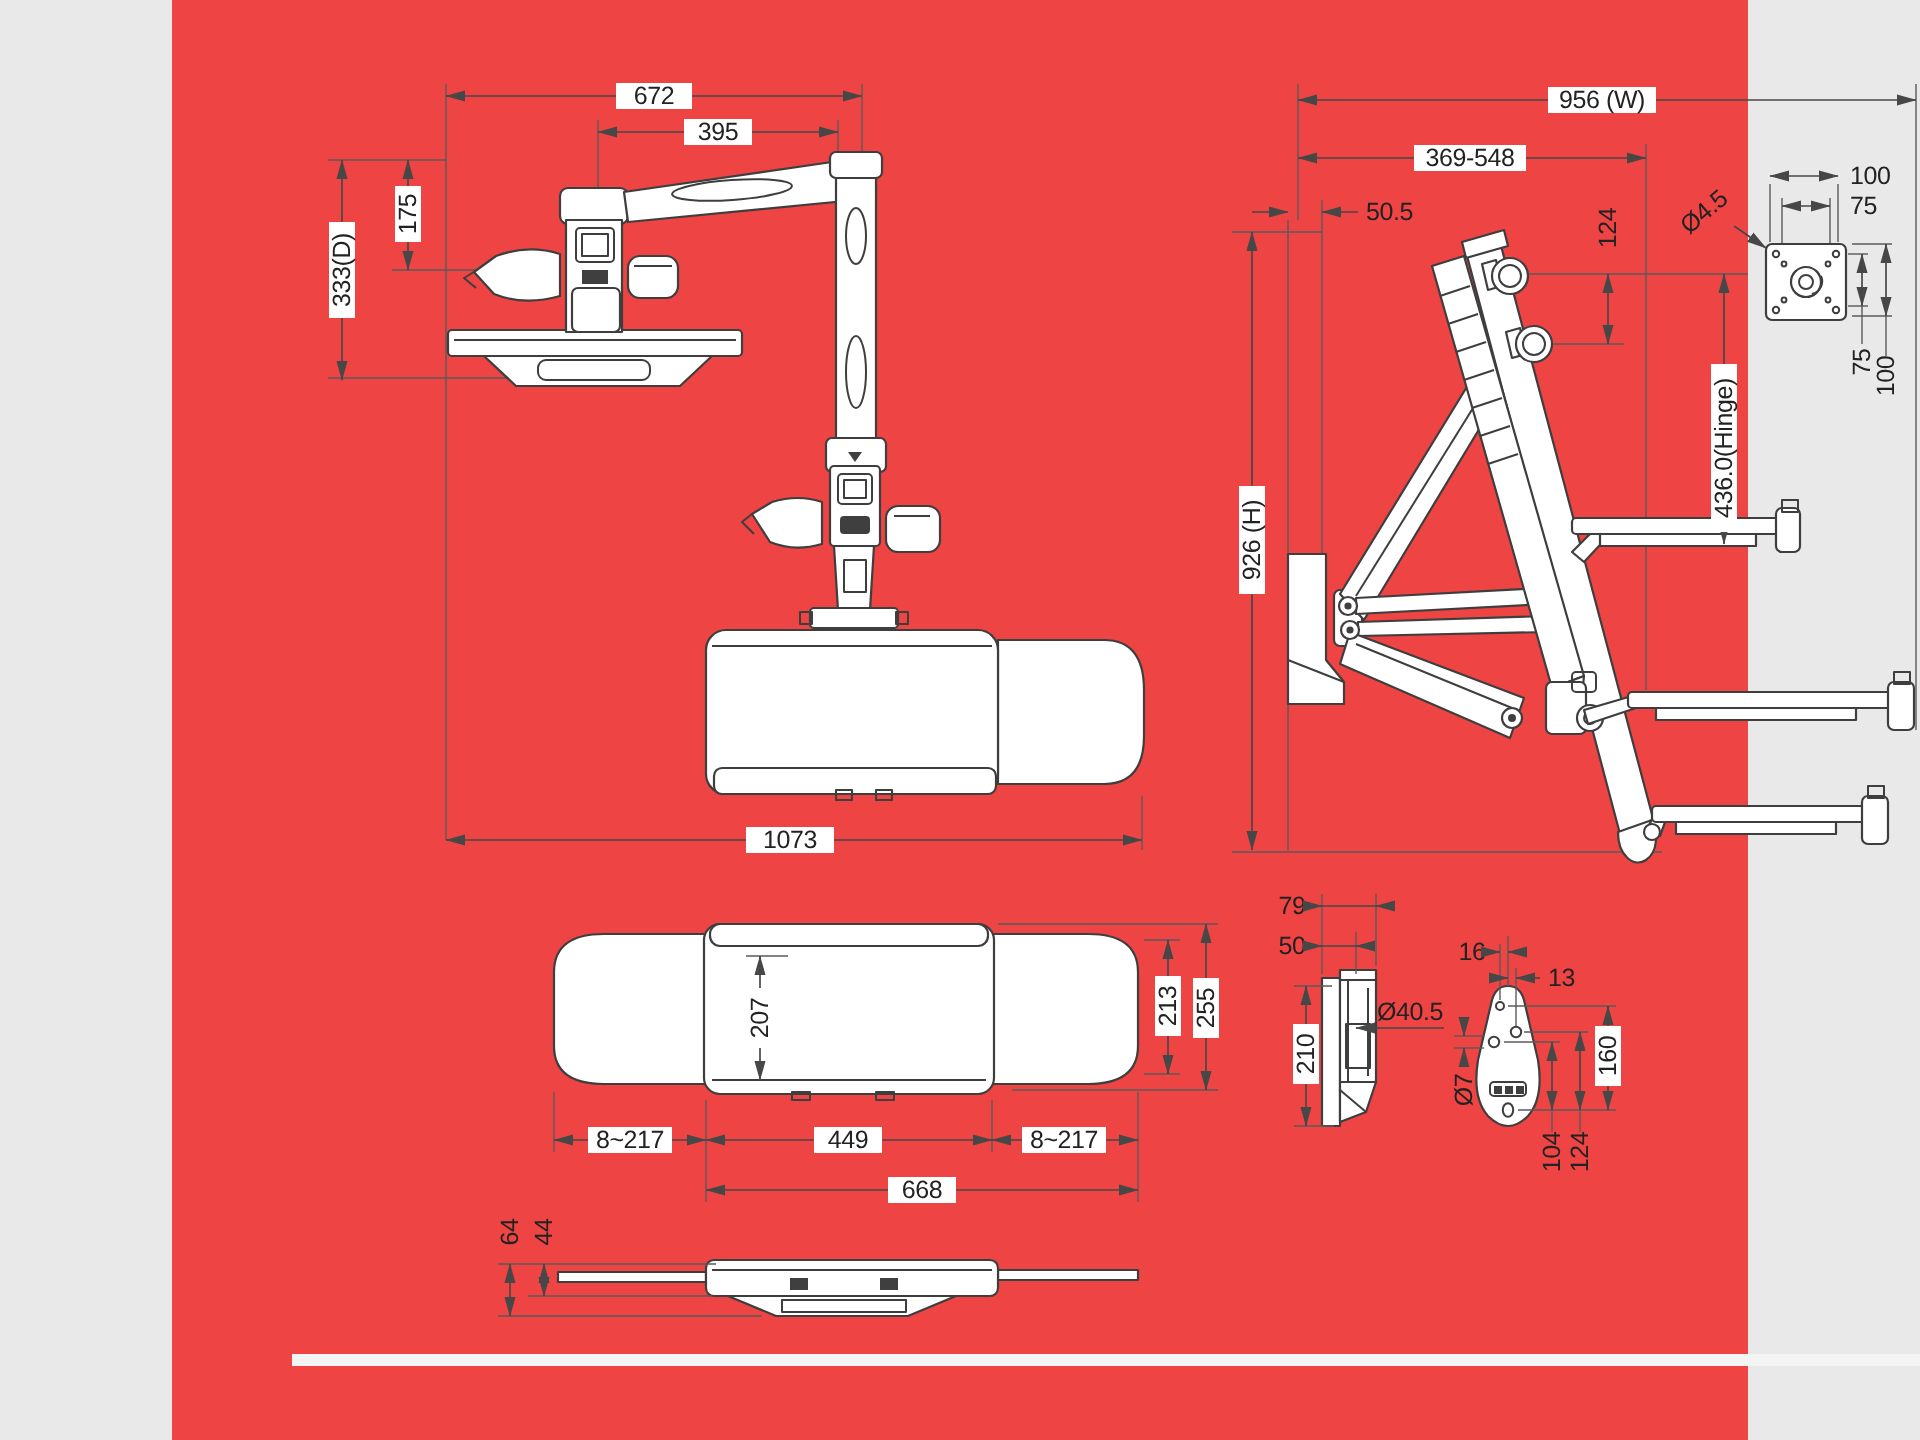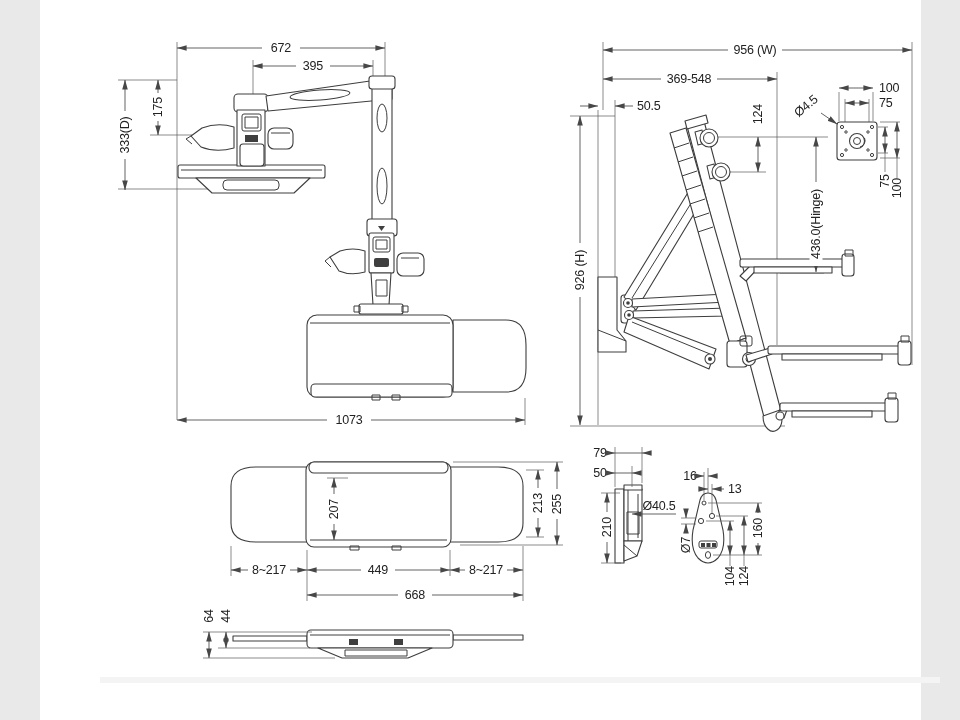--- a/index.html
+++ b/index.html
@@ -1,16 +1,16 @@
 <!DOCTYPE html>
 <html><head>
 <meta charset="utf-8">
 <style>
   html,body{margin:0;padding:0;background:#e9e9e9;}
-  .page{width:881px;height:720px;background:#ffffff;position:relative;margin:0 auto;
+  .page{width:788px;height:720px;background:#ef4444;position:relative;margin:0 auto;
         font-family:"Liberation Sans", sans-serif;}
   svg{display:block;}
   .part{fill:#ffffff;stroke:#3e3e3e;stroke-width:1.1;stroke-linejoin:round;}
   .part2{fill:none;stroke:#3e3e3e;stroke-width:1;stroke-linejoin:round;}
   .dark{fill:#3f3f3f;stroke:none;}
   .dim{stroke:#474747;stroke-width:0.85;fill:none;}
   .ext{stroke:#5a5a5a;stroke-width:0.7;fill:none;}
   .lbl{font-size:12.5px;fill:#222;letter-spacing:-0.2px;}
   .lblbg{fill:#ffffff;stroke:none;}
   .band{fill:#f4f4f4;stroke:none;}

